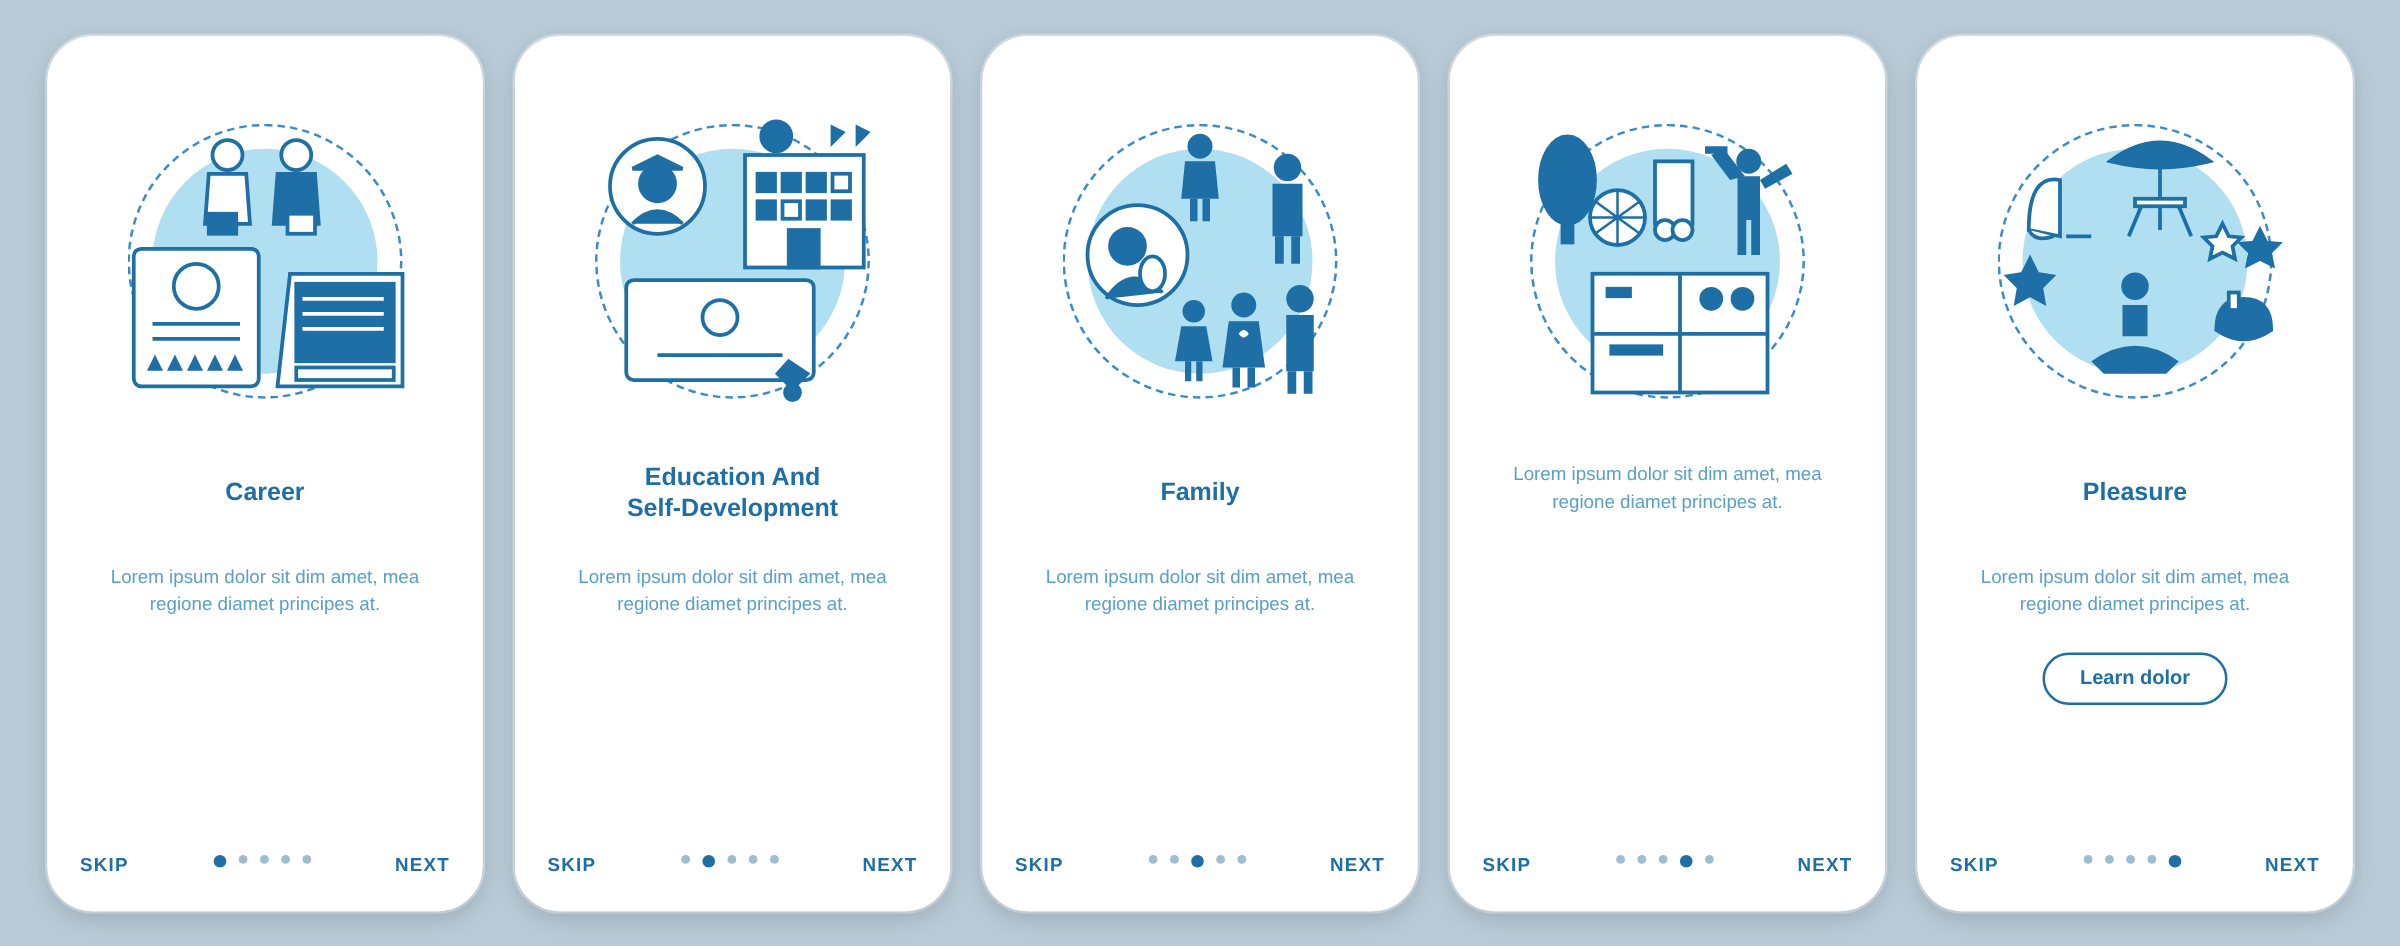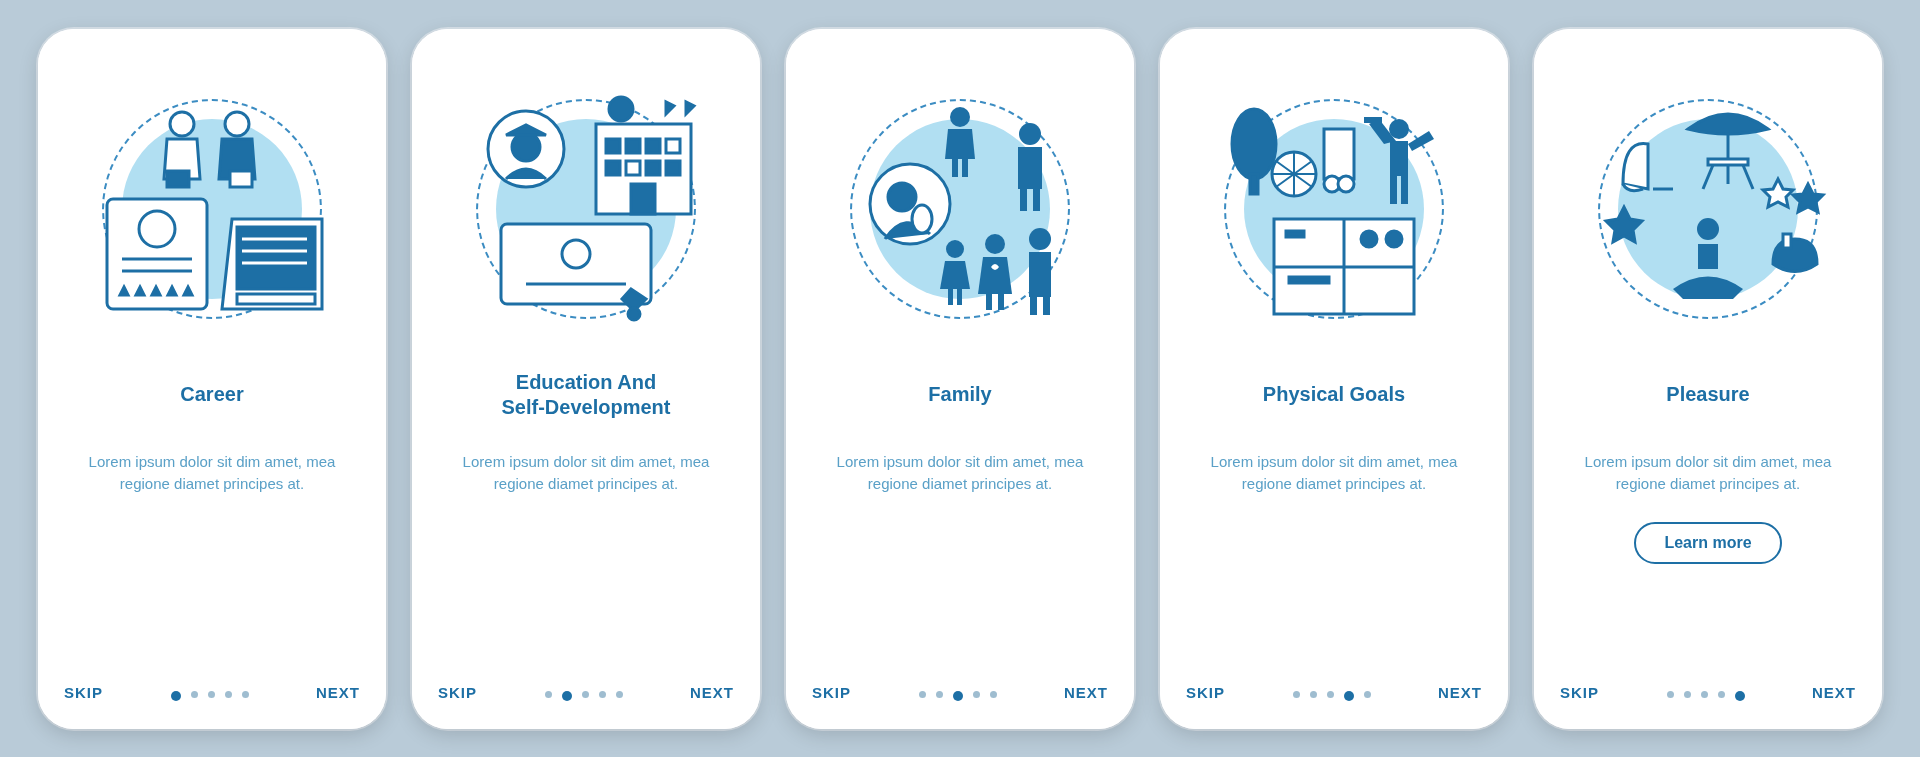--- a/index.html
+++ b/index.html
@@ -91,21 +91,21 @@
     color: #1d6fa5;
     background: transparent;
     border-radius: 24px;
     padding: 10px 28px;
     font-size: 16px;
     font-weight: 600;
     cursor: pointer;
   }
   .nav-row {
     display: flex;
-    align-items: flex-end;
+    align-items: flex-start;
     justify-content: space-between;
     padding: 12px 4px 8px;
   }
   .nav-btn {
     color: #1d6fa5;
     font-size: 15px;
     font-weight: 600;
     letter-spacing: 1px;
     background: none;
     border: none;
@@ -314,21 +314,20 @@
           <rect x="70" y="130" width="140" height="95"></rect>
           <line x1="140" y1="130" x2="140" y2="225"></line>
           <line x1="70" y1="178" x2="210" y2="178"></line>
           <rect x="82" y="142" width="18" height="6" fill="#1d6fa5"></rect>
           <circle cx="165" cy="150" r="8" fill="#1d6fa5"></circle>
           <circle cx="190" cy="150" r="8" fill="#1d6fa5"></circle>
           <rect x="85" y="188" width="40" height="6" fill="#1d6fa5"></rect>
         </g>
       </svg>
     </div>
-    <div class="title">Physical Goals</div>
     <div class="desc">Lorem ipsum dolor sit dim amet, mea regione diamet principes at.</div>
   </div>
   <div class="nav-row">
     <button class="nav-btn">SKIP</button>
     <div class="dots">
       <span class="dot"></span>
       <span class="dot"></span>
       <span class="dot"></span>
       <span class="dot active"></span>
       <span class="dot"></span>
@@ -366,21 +365,21 @@
           <path d="M95 200 Q130 175 165 200 L155 210 L105 210 Z"></path>
         </g>
         <g fill="#1d6fa5" stroke="#1d6fa5" stroke-width="3">
           <path d="M195 175 q0 -25 22 -25 q22 0 22 25 q-22 15 -44 0 Z"></path>
           <rect x="205" y="145" width="8" height="14" fill="#fff"></rect>
         </g>
       </svg>
     </div>
     <div class="title">Pleasure</div>
     <div class="desc">Lorem ipsum dolor sit dim amet, mea regione diamet principes at.</div>
-    <button class="learn-more">Learn more</button>
+    <button class="learn-more">Learn dolor</button>
   </div>
   <div class="nav-row">
     <button class="nav-btn">SKIP</button>
     <div class="dots">
       <span class="dot"></span>
       <span class="dot"></span>
       <span class="dot"></span>
       <span class="dot"></span>
       <span class="dot active"></span>
     </div>

